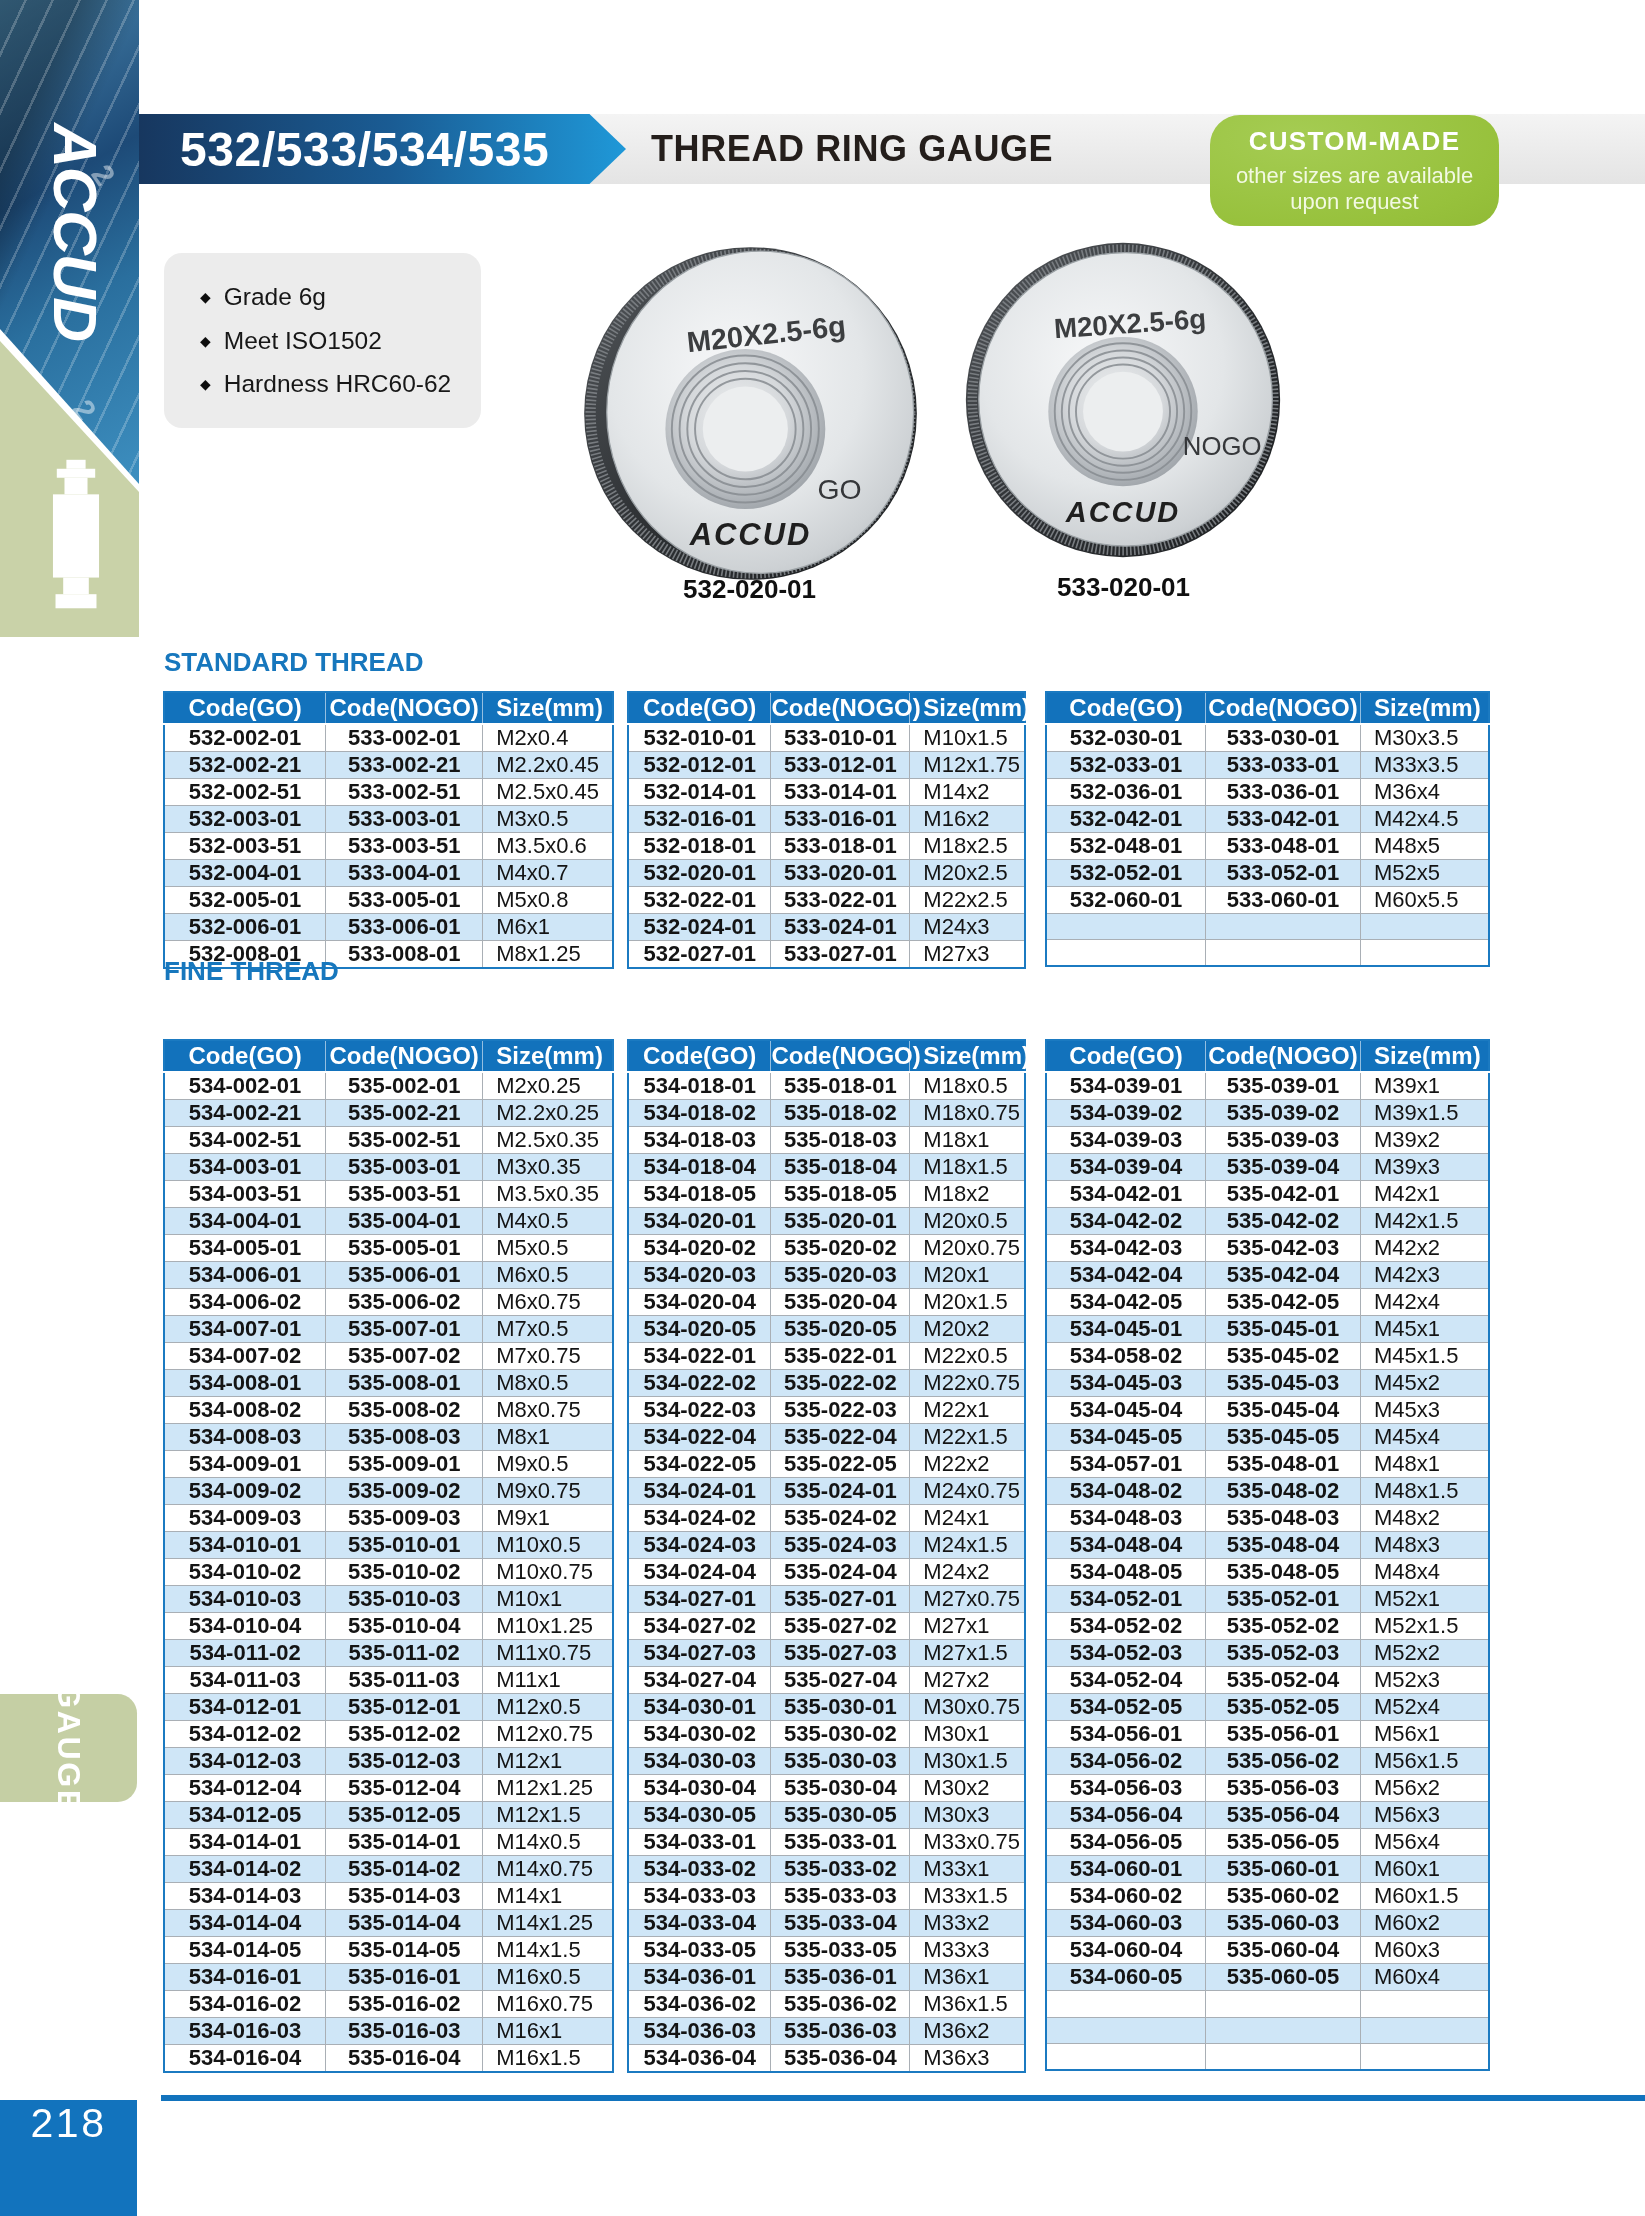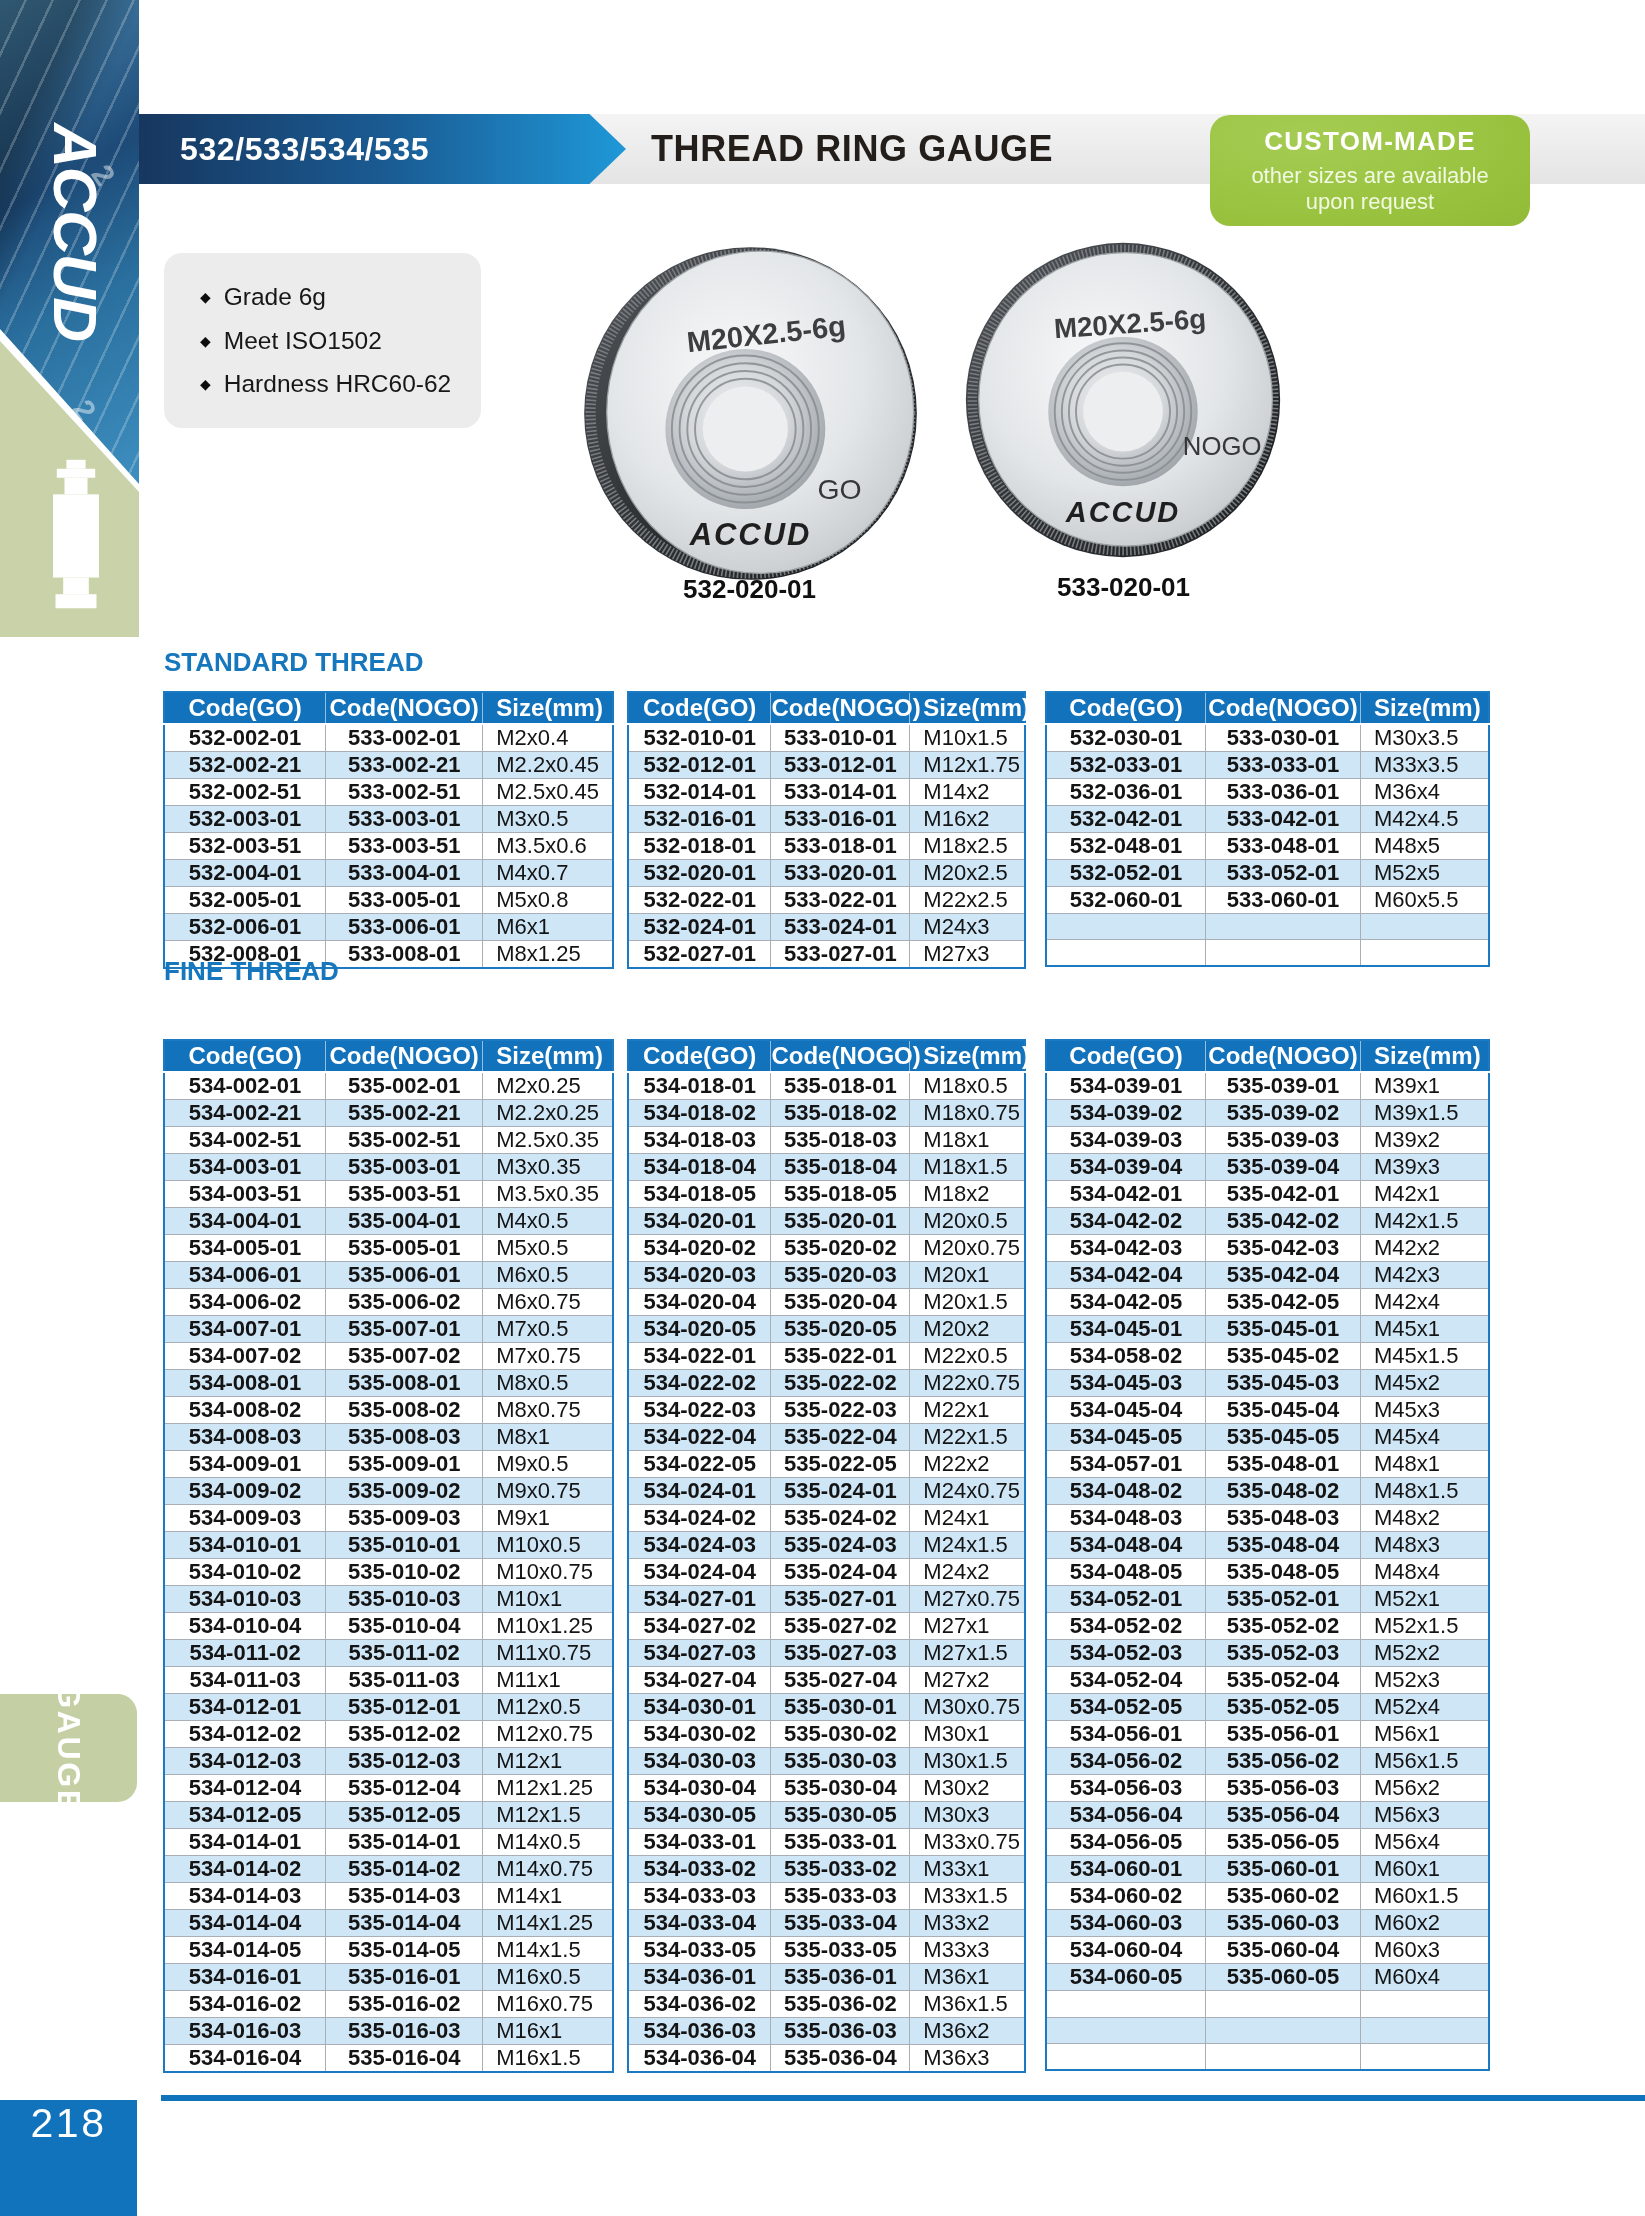--- a/index.html
+++ b/index.html
@@ -38,22 +38,22 @@
   .footer-line{position:absolute;left:161px;top:2095px;width:1484px;height:5.8px;background:var(--footer-blue,#1273bd);}
 
   
   .banner-gray{position:absolute;left:580px;top:114px;width:1065px;height:70px;
     background:linear-gradient(180deg,#f4f4f4,#e4e4e4);z-index:1;display:flex;align-items:center;}
   .banner-title{margin-left:71px;font-size:36px;font-weight:bold;color:#241e1b;letter-spacing:0.6px;}
   .banner-arrow{position:absolute;left:139px;top:114px;width:487px;height:70px;z-index:2;
     background:linear-gradient(90deg,var(--banner-dark-blue,#17375f) 0%,#1a5c94 52%,var(--banner-light-blue,#1f98d8) 100%);
     clip-path:polygon(0 0,92.5% 0,100% 50%,92.5% 100%,0 100%);
     display:flex;align-items:center;}
-  .banner-range{margin-left:41px;color:#fff;font-weight:bold;font-size:32px;letter-spacing:0.6px;text-align:right;}
-  .badge{position:absolute;left:1210px;top:115px;width:320px;height:111px;border-radius:20px;
+  .banner-range{margin-left:41px;color:#fff;font-weight:bold;font-size:48px;letter-spacing:0.6px;text-align:right;}
+  .badge{position:absolute;left:1210px;top:115px;width:289px;height:111px;border-radius:30px;
     background:radial-gradient(130% 150% at 30% 20%,#a5cc53 0%,var(--badge-green,#97c13c) 55%,#8ab32f 100%);
     z-index:3;display:flex;flex-direction:column;align-items:center;justify-content:center;color:#fff;}
   .badge-title{font-size:26px;font-weight:bold;letter-spacing:1.3px;margin-bottom:5.2px;}
   .badge-sub{font-size:22px;line-height:26px;color:#f2f9e2;}
 
   
   .features{position:absolute;left:164px;top:253px;width:317px;height:175px;background:#ececec;
     border-radius:18px;display:flex;flex-direction:column;justify-content:space-evenly;padding:14px 13px 14px 36px;}
   .feature{display:flex;align-items:center;font-size:24.5px;color:#171717;}
   .feature .bullet{font-size:14px;margin-right:13px;color:#0d0d0d;}

